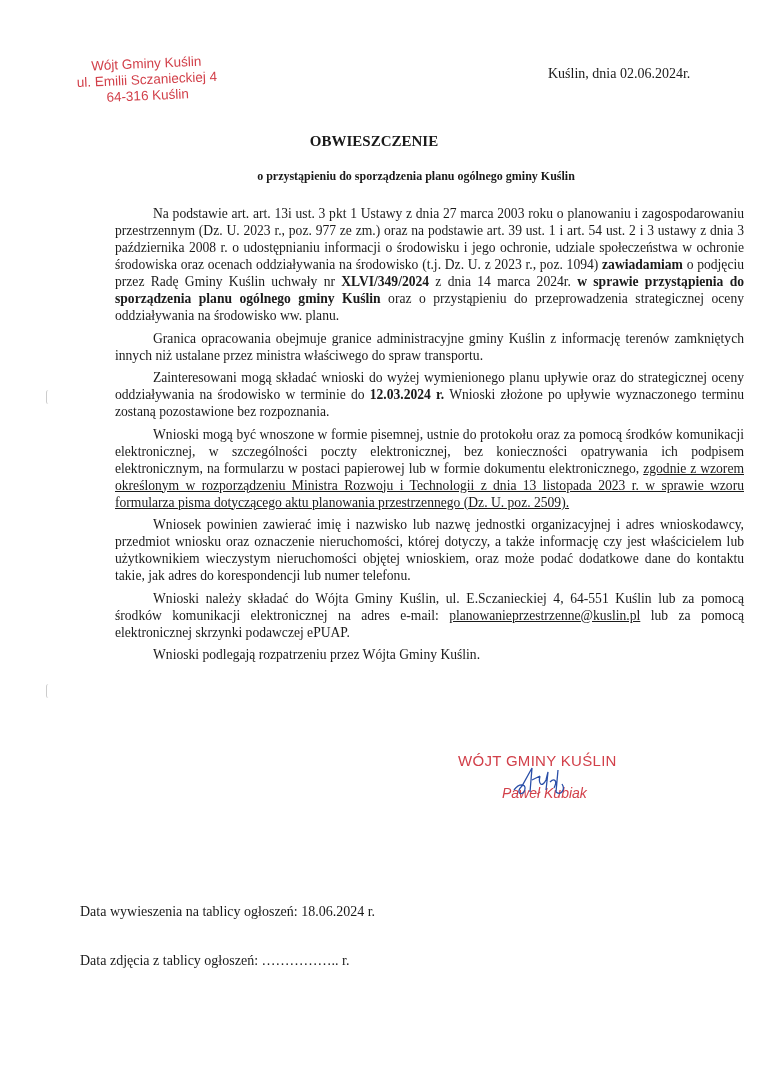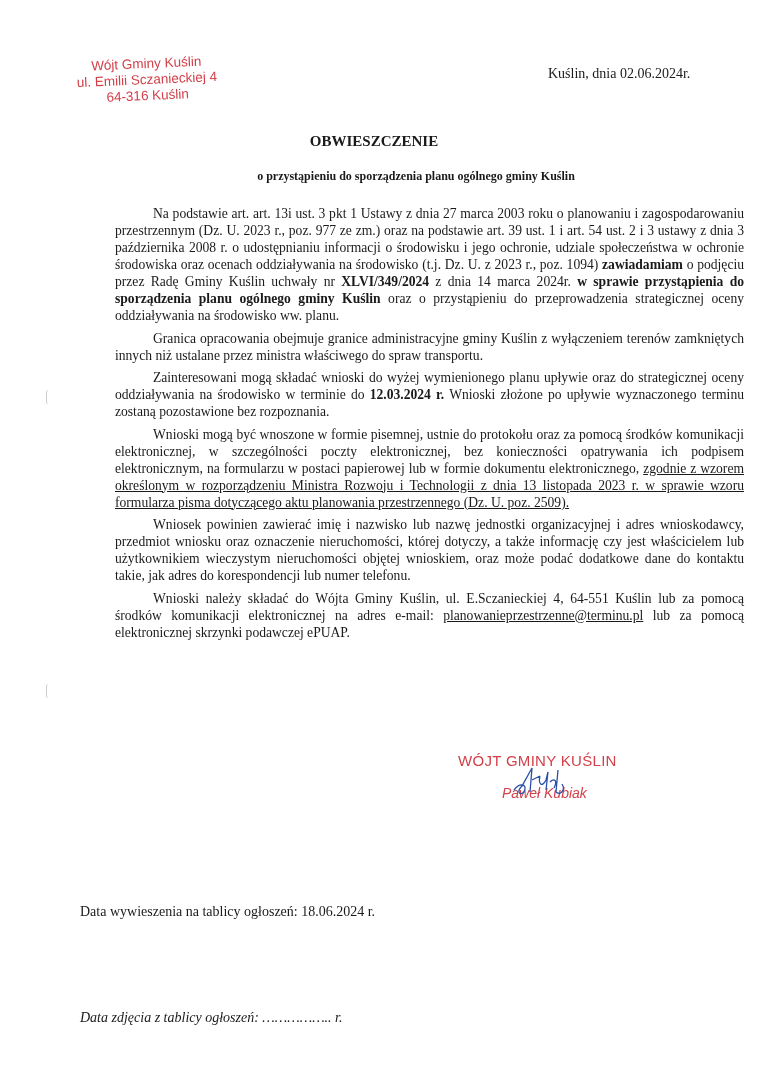--- a/index.html
+++ b/index.html
@@ -34,44 +34,45 @@
   .u { text-decoration: underline; }
   .sig {
     position: absolute; left: 458px; top: 752px; width: 180px;
     font-family: "Liberation Sans", "DejaVu Sans", sans-serif;
   }
   .sig-title { color: #d2404a; font-size: 15px; letter-spacing: 0.3px; }
   .sig-mark { position: absolute; left: 52px; top: 10px; }
   .sig-name { color: #d2404a; font-size: 14px; font-style: italic; margin-top: 16px; padding-left: 44px; }
   .footer-line { position: absolute; left: 80px; font-size: 14px; text-align: center; }
   .f1 { top: 904px; }
-  .f2 { top: 1010px; font-style: italic; }
+  .f2 { top: 953px; }
   .margin-mark { position: absolute; width: 4px; height: 14px; border-left: 1px solid #ccc; border-radius: 4px; }
 </style>
 </head>
 <body>
 
 <div class="stamp">
   <div>Wójt Gminy Kuślin</div>
   <div>ul. Emilii Sczanieckiej 4</div>
   <div>64-316 Kuślin</div>
 </div>
 
 <div class="place-date">Kuślin, dnia 02.06.2024r.</div>
 
 <div class="title">OBWIESZCZENIE</div>
 <div class="subtitle">o przystąpieniu do sporządzenia planu ogólnego gminy Kuślin</div>
 
 <div class="body">
   <p><span>Na podstawie art. art. 13i ust. 3 pkt 1 Ustawy z dnia 27 marca 2003 roku o planowaniu i zagospodarowaniu przestrzennym (Dz. U. 2023 r., poz. 977 ze zm.) oraz na podstawie art. 39 ust. 1 i art. 54 ust. 2 i 3 ustawy z dnia 3 października 2008 r. o udostępnianiu informacji o środowisku i jego ochronie, udziale społeczeństwa w ochronie środowiska oraz ocenach oddziaływania na środowisko (t.j. Dz. U. z 2023 r., poz. 1094) </span><b>zawiadamiam</b><span> o podjęciu przez Radę Gminy Kuślin uchwały nr </span><b>XLVI/349/2024</b><span> z dnia 14 marca 2024r. </span><b>w sprawie przystąpienia do sporządzenia planu ogólnego gminy Kuślin</b><span> oraz o przystąpieniu do przeprowadzenia strategicznej oceny oddziaływania na środowisko ww. planu.</span></p>
-  <p>Granica opracowania obejmuje granice administracyjne gminy Kuślin z wyłączeniem terenów zamkniętych innych niż ustalane przez ministra właściwego do spraw transportu.</p>
+  <p>Granica opracowania obejmuje granice administracyjne gminy Kuślin z informację terenów zamkniętych innych niż ustalane przez ministra właściwego do spraw transportu.</p>
   <p><span>Zainteresowani mogą składać wnioski do wyżej wymienionego planu upływie oraz do strategicznej oceny oddziaływania na środowisko w terminie do </span><b>12.03.2024 r.</b><span> Wnioski złożone po upływie wyznaczonego terminu zostaną pozostawione bez rozpoznania.</span></p>
   <p><span>Wnioski mogą być wnoszone w formie pisemnej, ustnie do protokołu oraz za pomocą środków komunikacji elektronicznej, w szczególności poczty elektronicznej, bez konieczności opatrywania ich podpisem elektronicznym, na formularzu w postaci papierowej lub w formie dokumentu elektronicznego, </span><span class="u">zgodnie z wzorem określonym w rozporządzeniu Ministra Rozwoju i Technologii z dnia 13 listopada 2023 r. w sprawie wzoru formularza pisma dotyczącego aktu planowania przestrzennego (Dz. U. poz. 2509).</span></p>
   <p>Wniosek powinien zawierać imię i nazwisko lub nazwę jednostki organizacyjnej i adres wnioskodawcy, przedmiot wniosku oraz oznaczenie nieruchomości, której dotyczy, a także informację czy jest właścicielem lub użytkownikiem wieczystym nieruchomości objętej wnioskiem, oraz może podać dodatkowe dane do kontaktu takie, jak adres do korespondencji lub numer telefonu.</p>
-  <p><span>Wnioski należy składać do Wójta Gminy Kuślin, ul. E.Sczanieckiej 4, 64-551 Kuślin lub za pomocą środków komunikacji elektronicznej na adres e-mail: </span><span class="u">planowanieprzestrzenne@terminu.pl</span><span> lub za pomocą elektronicznej skrzynki podawczej ePUAP.</span></p>
+  <p><span>Wnioski należy składać do Wójta Gminy Kuślin, ul. E.Sczanieckiej 4, 64-551 Kuślin lub za pomocą środków komunikacji elektronicznej na adres e-mail: </span><span class="u">planowanieprzestrzenne@kuslin.pl</span><span> lub za pomocą elektronicznej skrzynki podawczej ePUAP.</span></p>
+  <p>Wnioski podlegają rozpatrzeniu przez Wójta Gminy Kuślin.</p>
 </div>
 
 <div class="sig">
   <div class="sig-title">WÓJT GMINY KUŚLIN</div>
   <svg class="sig-mark" width="60" height="36" viewBox="0 0 60 36">
     <path d="M4 28 C10 20, 18 22, 14 30 C10 34, 6 30, 12 24 L22 6 L20 30 M22 18 L30 14 M30 14 C28 22, 32 26, 36 18 L38 10 L36 28 M40 20 C44 16, 48 18, 44 26 M48 8 L46 30 C50 34, 56 28, 52 22" stroke="#2a4fa8" stroke-width="1.3" fill="none"></path>
   </svg>
   <div class="sig-name">Paweł Kubiak</div>
 </div>
 

